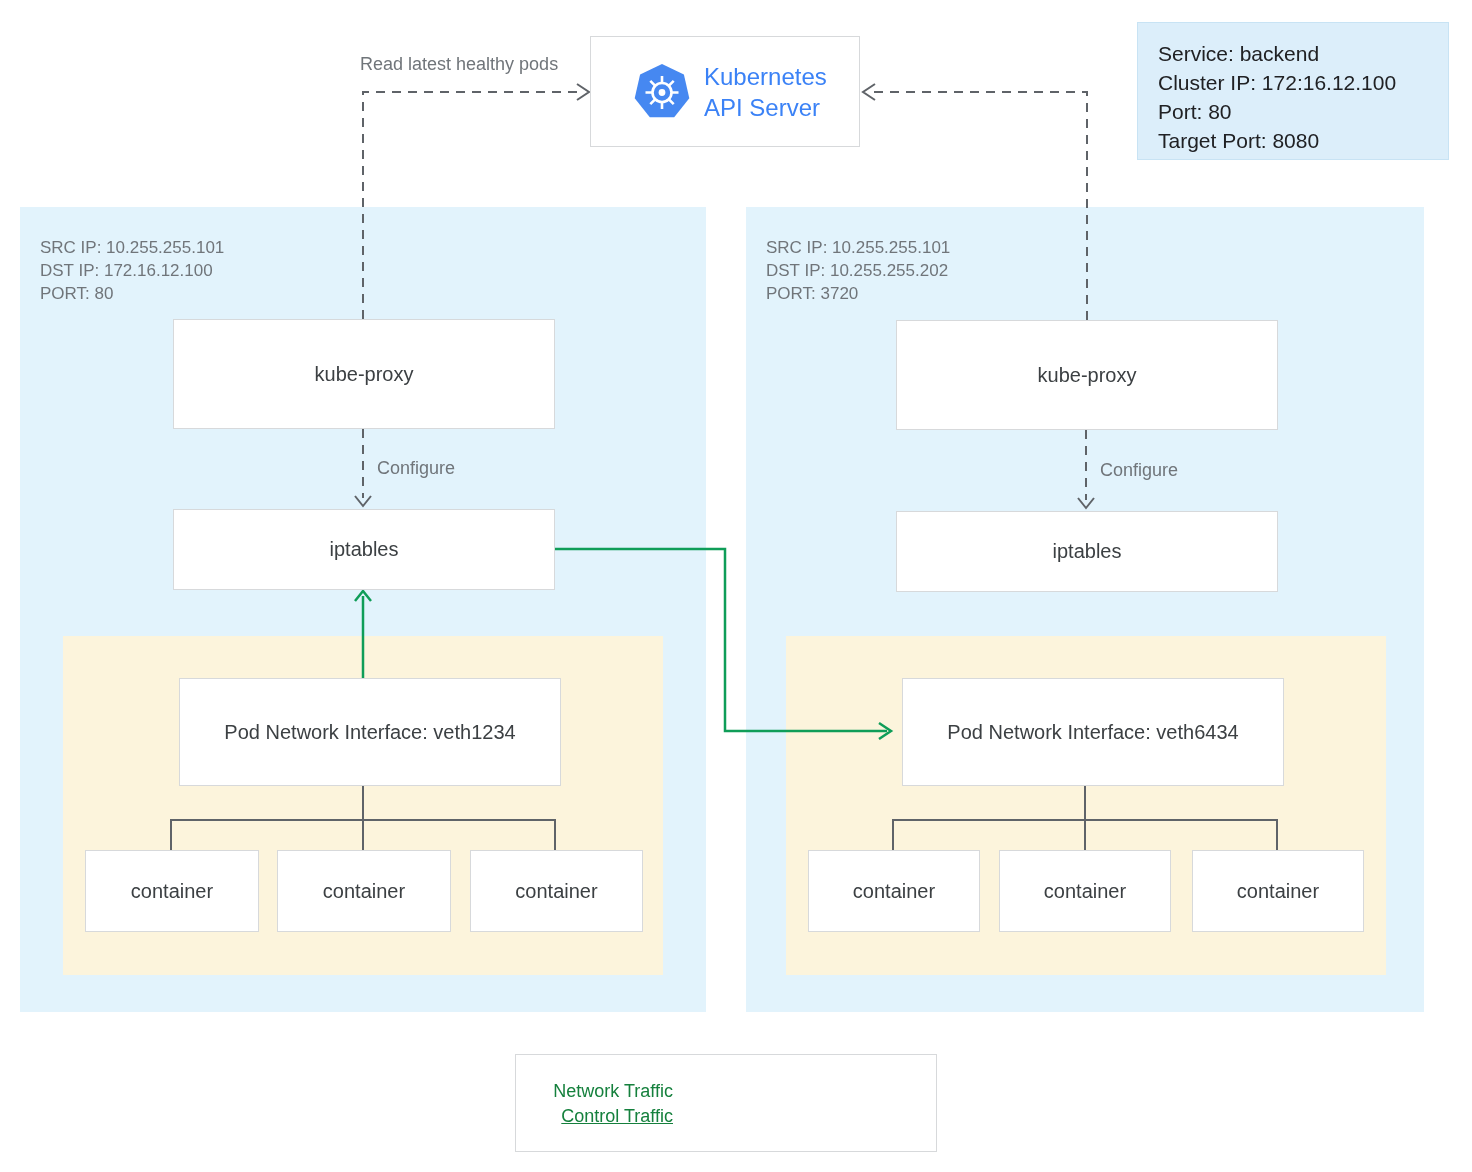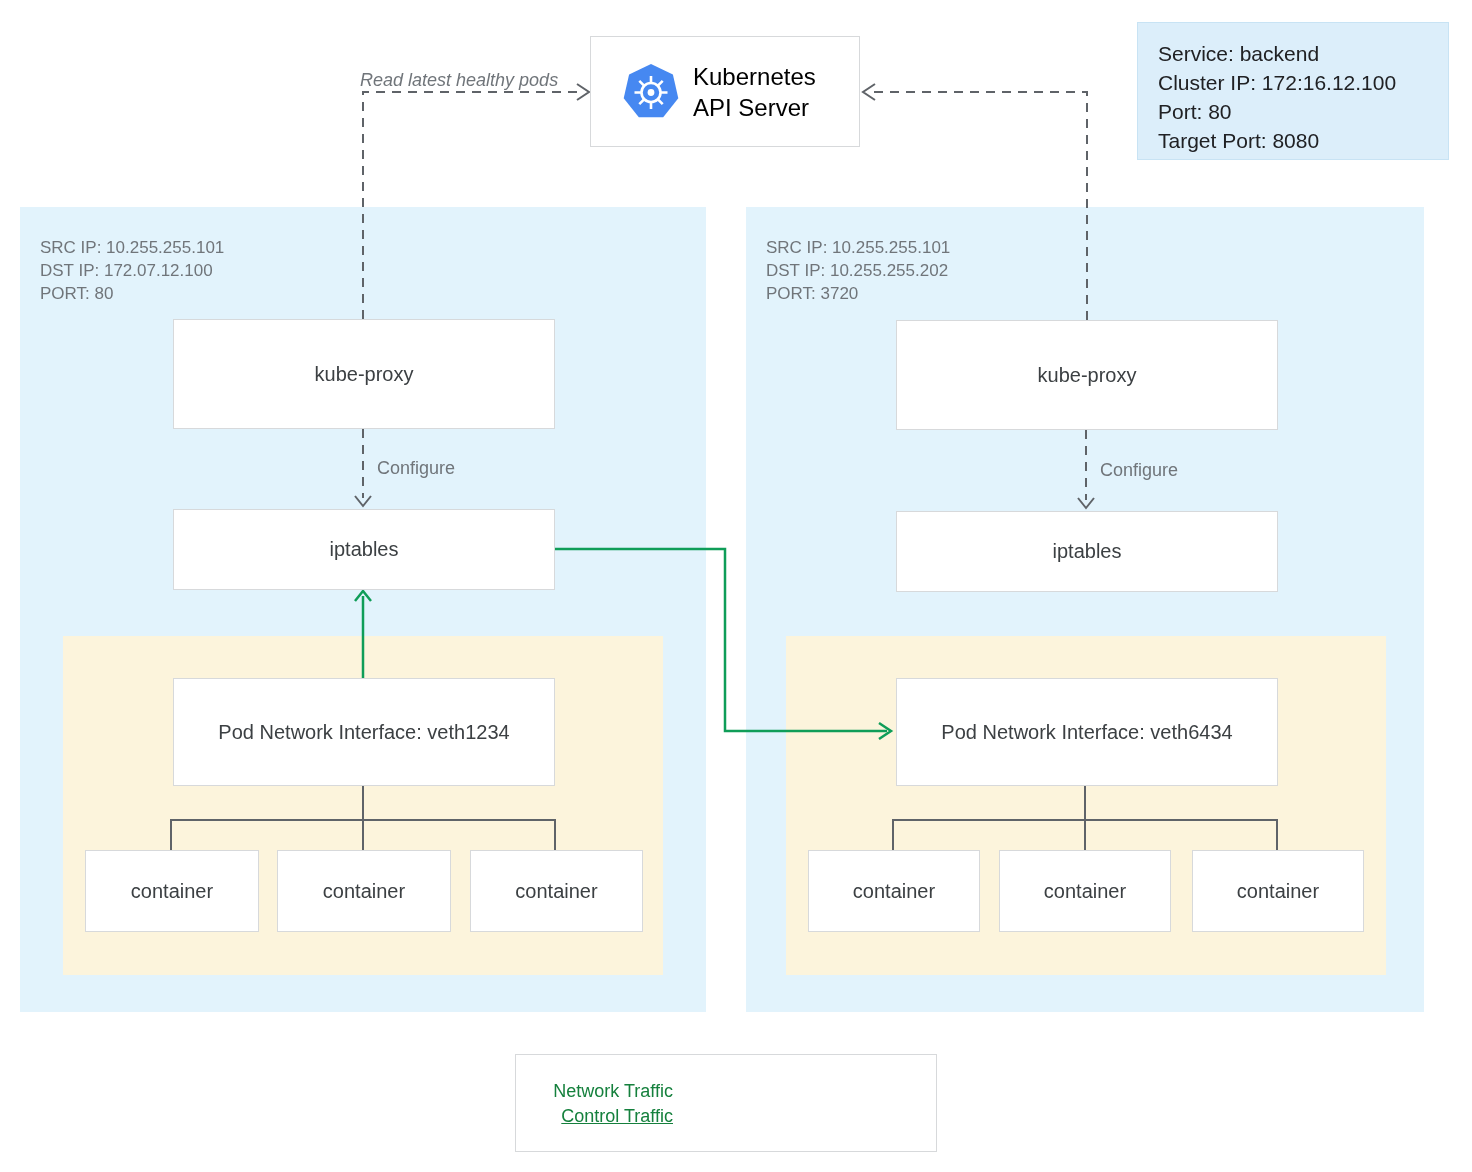--- a/index.html
+++ b/index.html
@@ -4,27 +4,27 @@
 <style>
   html,body{margin:0;padding:0;background:#ffffff;}
   body{font-family:"Liberation Sans", sans-serif; -webkit-font-smoothing:antialiased;}
   .canvas{position:relative;width:1472px;height:1172px;background:#ffffff;overflow:hidden;}
   .abs{position:absolute;}
   .wires{position:absolute;left:0;top:0;width:1472px;height:1172px;pointer-events:none;}
   .node{background:#e2f3fc;}
   .podbox{background:#fcf4dc;}
   .wbox{background:#ffffff;border:1px solid #d7d9db;display:flex;align-items:center;justify-content:center;
         color:#3c4043;font-size:20px;}
-  .iface{flex-direction:column;line-height:1.45;text-align:center;}
+  .iface{flex-direction:column;line-height:1.45;text-align:center;margin-left:6px;}
   .meta{color:#70757a;font-size:17px;line-height:23px;white-space:nowrap;}
   .graylabel{color:#70757a;font-size:18px;white-space:nowrap;}
   .service{background:#dceefa;border:1px solid #c8e3f4;color:#202124;font-size:21px;line-height:29px;
            padding:16px 0 0 20px;box-sizing:border-box;}
   .apibox{background:#ffffff;border:1px solid #d7d9db;display:flex;align-items:center;gap:13px;
-          padding-left:31px;box-sizing:border-box;color:#000000;font-size:24px;line-height:31px;}
+          padding-left:42px;box-sizing:border-box;color:#3b82f6;font-size:24px;line-height:31px;}
   .legendbox{background:#ffffff;border:1px solid #d7d9db;}
   .legendlabel{color:#15803d;font-size:18px;text-align:right;white-space:nowrap;}
 </style>
 </head>
 <body>
 
 <div class="canvas">
 
   <div class="abs node" style="left:20px;top:207px;width:686px;height:805px;"></div>
   <div class="abs node" style="left:746px;top:207px;width:678px;height:805px;"></div>
@@ -75,27 +75,27 @@
     </div>
   </div>
 
   <div class="abs service" style="left:1137px;top:22px;width:312px;height:138px;">
     <div>Service: backend</div>
     <div>Cluster IP: 172:16.12.100</div>
     <div>Port: 80</div>
     <div>Target Port: 8080</div>
   </div>
 
-  <div class="abs graylabel" style="left:360px;top:70px;font-style:italic;">Read latest healthy pods</div>
+  <div class="abs graylabel" style="left:360px;top:54px;">Read latest healthy pods</div>
   <div class="abs graylabel" style="left:377px;top:458px;">Configure</div>
   <div class="abs graylabel" style="left:1100px;top:460px;">Configure</div>
 
   <div class="abs meta" style="left:40px;top:236px;">
     <div>SRC IP: 10.255.255.101</div>
-    <div>DST IP: 172.07.12.100</div>
+    <div>DST IP: 172.16.12.100</div>
     <div>PORT: 80</div>
   </div>
 
   <div class="abs meta" style="left:766px;top:236px;">
     <div>SRC IP: 10.255.255.101</div>
     <div>DST IP: 10.255.255.202</div>
     <div>PORT: 3720</div>
   </div>
 
   <div class="abs wbox" style="left:173px;top:319px;width:380px;height:108px;">kube-proxy</div>

